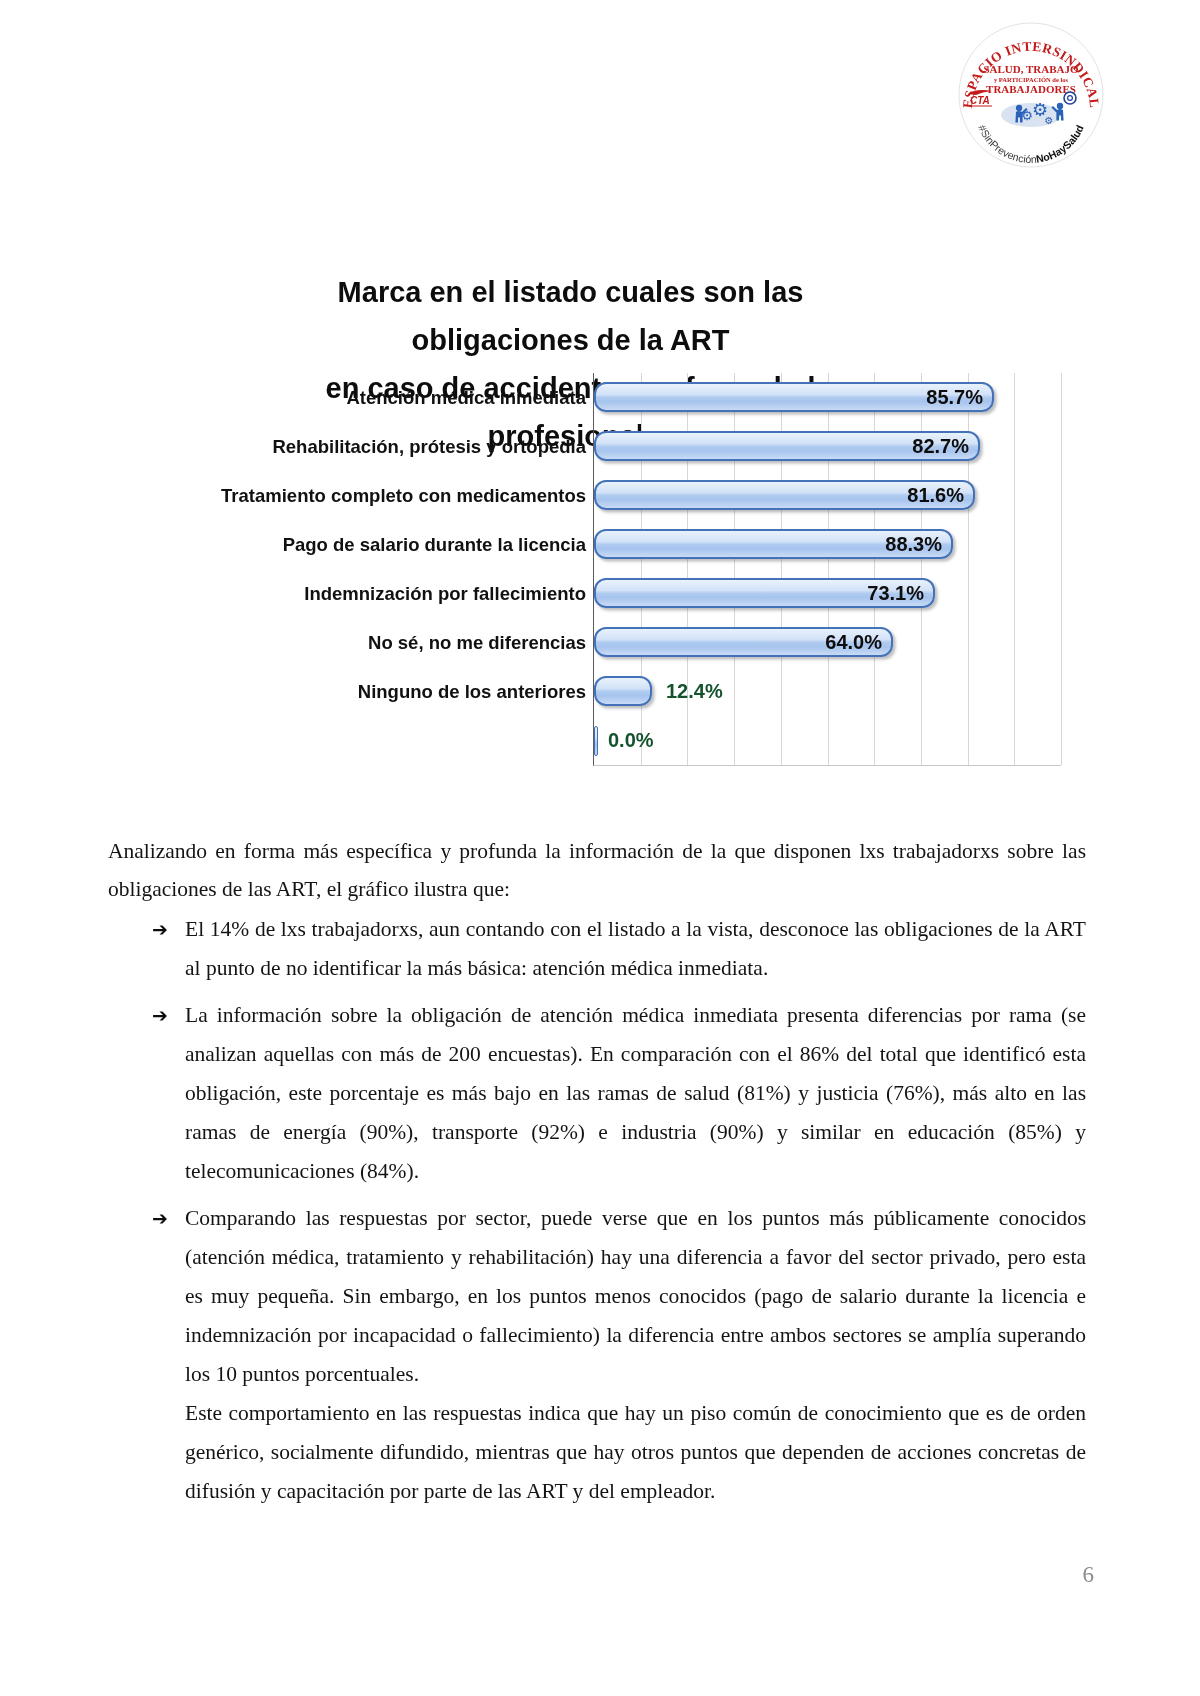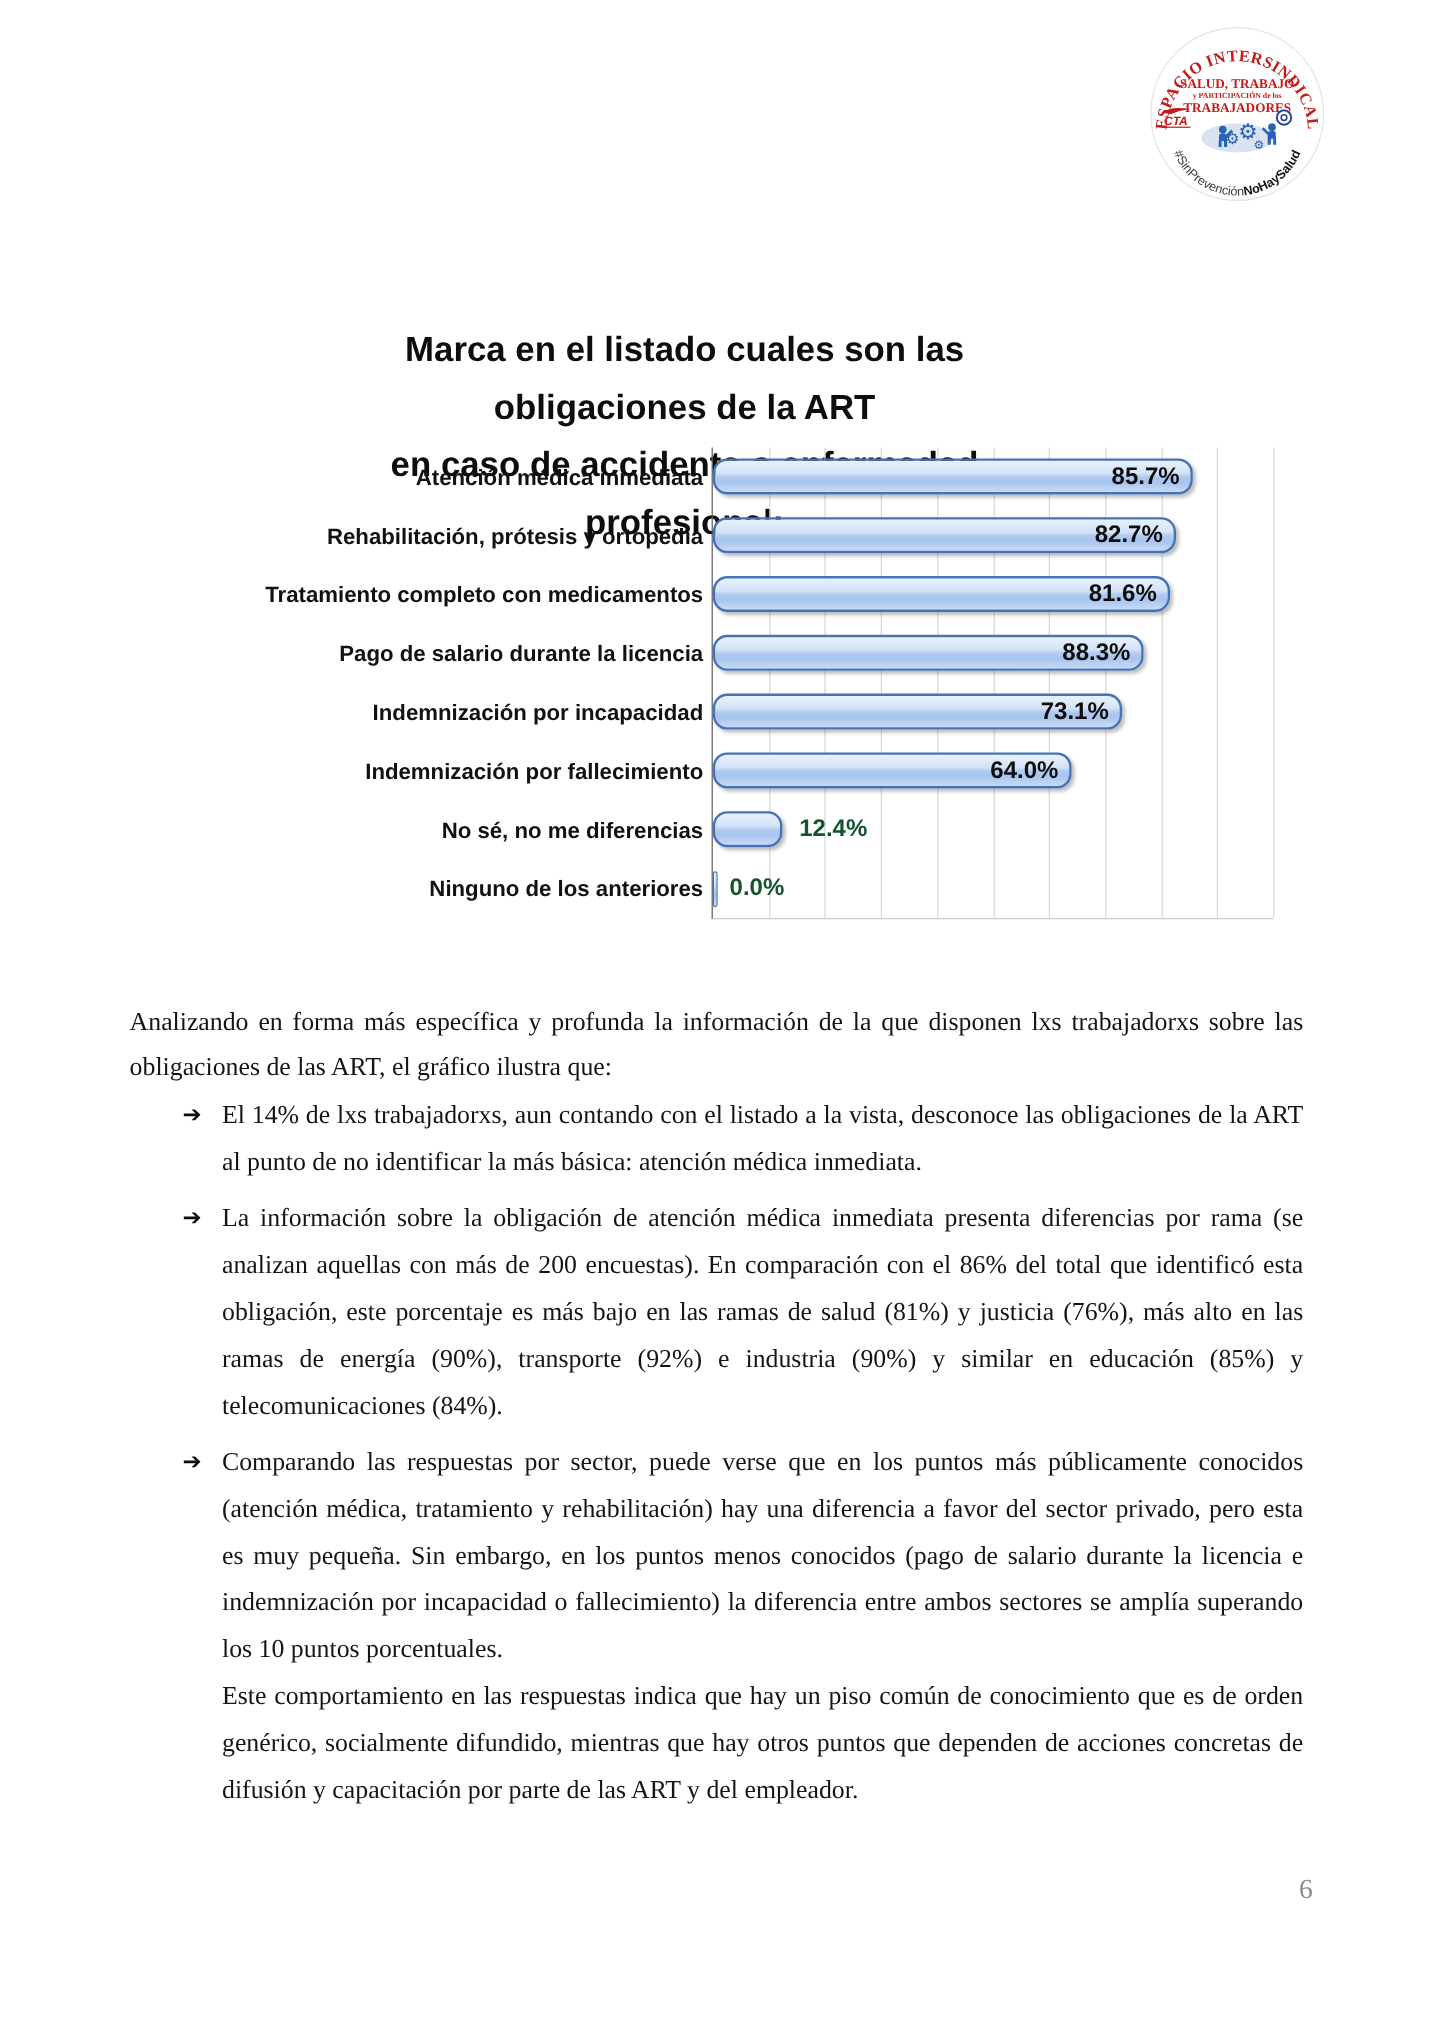--- a/index.html
+++ b/index.html
@@ -92,21 +92,20 @@
   <div class="chart-title">
     <div>Marca en el listado cuales son las obligaciones de la ART</div>
     <div>en caso de accidente o enfermedad profesional:</div>
   </div>
 
   <div class="labels-col" id="labels">
       <div class="label-row">Atención médica inmediata</div>
       <div class="label-row">Rehabilitación, prótesis y ortopedia</div>
       <div class="label-row">Tratamiento completo con medicamentos</div>
       <div class="label-row">Pago de salario durante la licencia</div>
-      <div class="label-row">Indemnización por incapacidad</div>
       <div class="label-row">Indemnización por fallecimiento</div>
       <div class="label-row">No sé, no me diferencias</div>
       <div class="label-row">Ninguno de los anteriores</div>
     </div>
   <div class="plot" id="plot">
       <div class="gridline" style="left: 46.7px;"></div>
       <div class="gridline" style="left: 93.4px;"></div>
       <div class="gridline" style="left: 140.1px;"></div>
       <div class="gridline" style="left: 186.8px;"></div>
       <div class="gridline" style="left: 233.5px;"></div>

